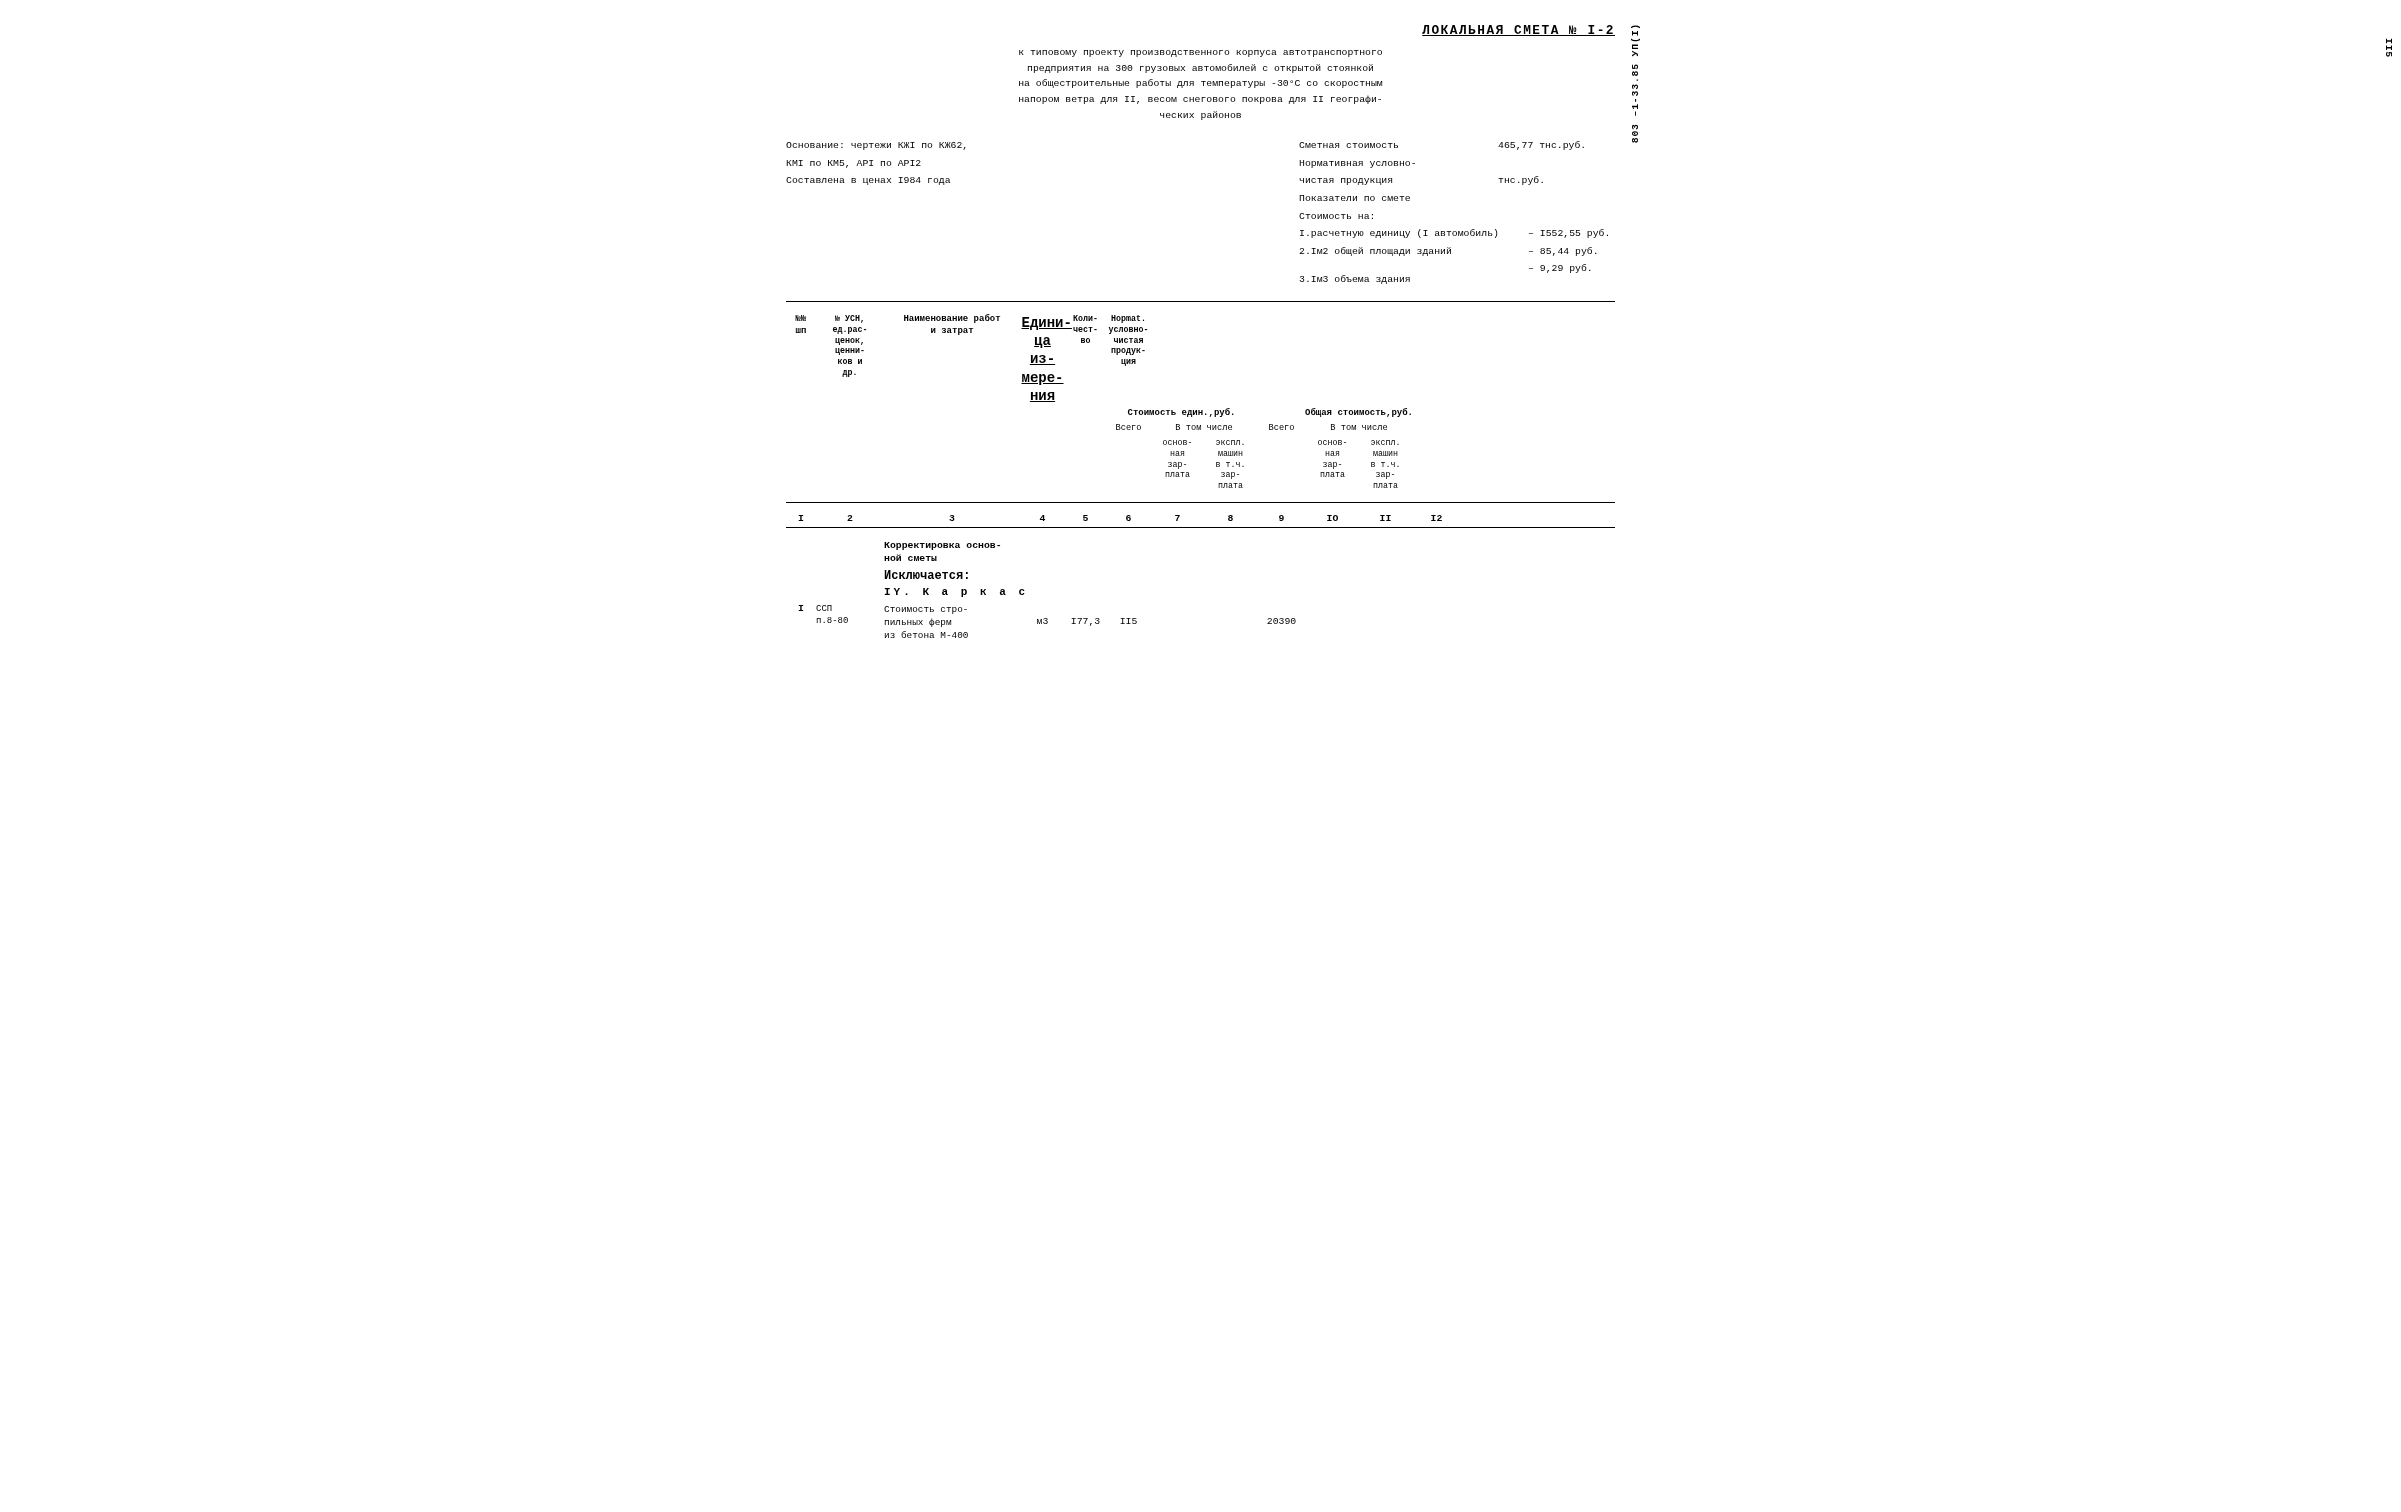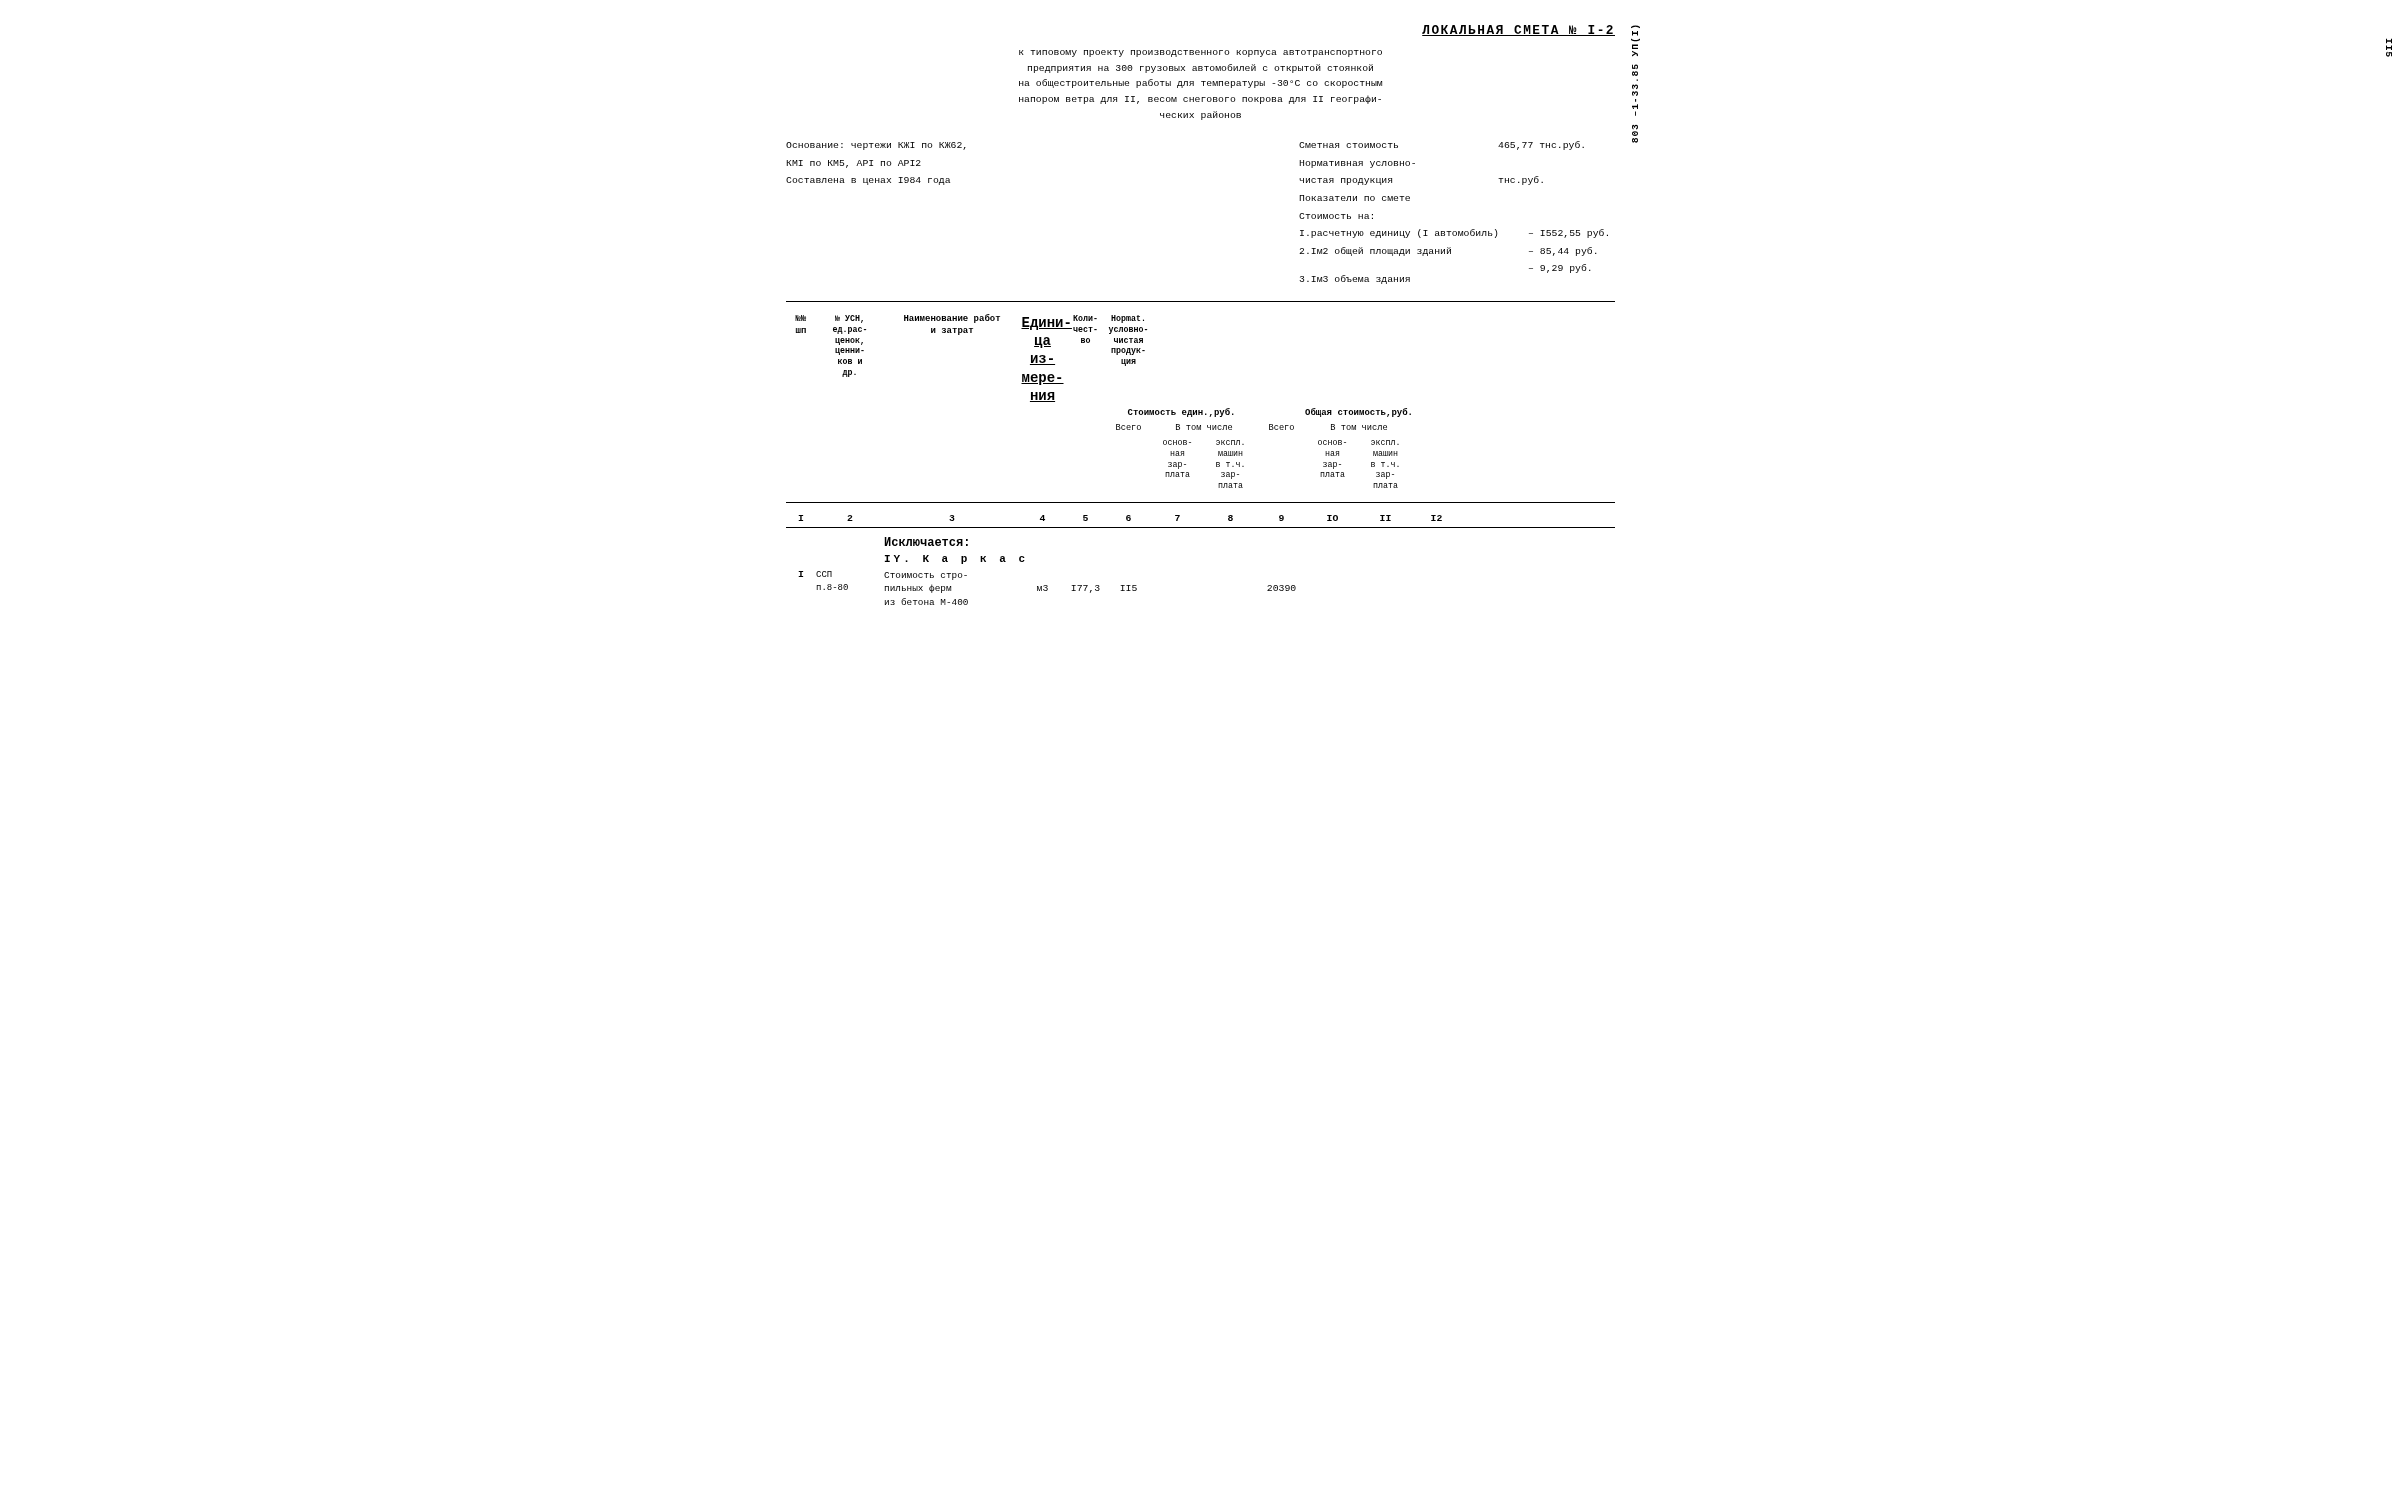--- a/index.html
+++ b/index.html
@@ -224,20 +224,25 @@
     <div>8</div>
     <div>9</div>
     <div>IO</div>
     <div>II</div>
     <div>I2</div>
     <div></div>
   </div>
 
   <div class="data-section">
 
+    <div style="display:grid; grid-template-columns: 30px 68px 1fr; padding:4.5px 0 1.5px 0;">
+      <div></div>
+      <div></div>
+      <div style="font-size:9.8px; font-weight:bold; line-height:1.4;">Корректировка основ-<br>ной сметы</div>
+    </div>
 
     <div style="display:grid; grid-template-columns: 30px 68px 1fr; padding:1.5px 0;">
       <div></div>
       <div></div>
       <div style="font-size:12px; font-weight:bold;">Исключается:</div>
     </div>
 
     <div style="display:grid; grid-template-columns: 30px 68px 1fr; padding:1.5px 0;">
       <div></div>
       <div></div>

